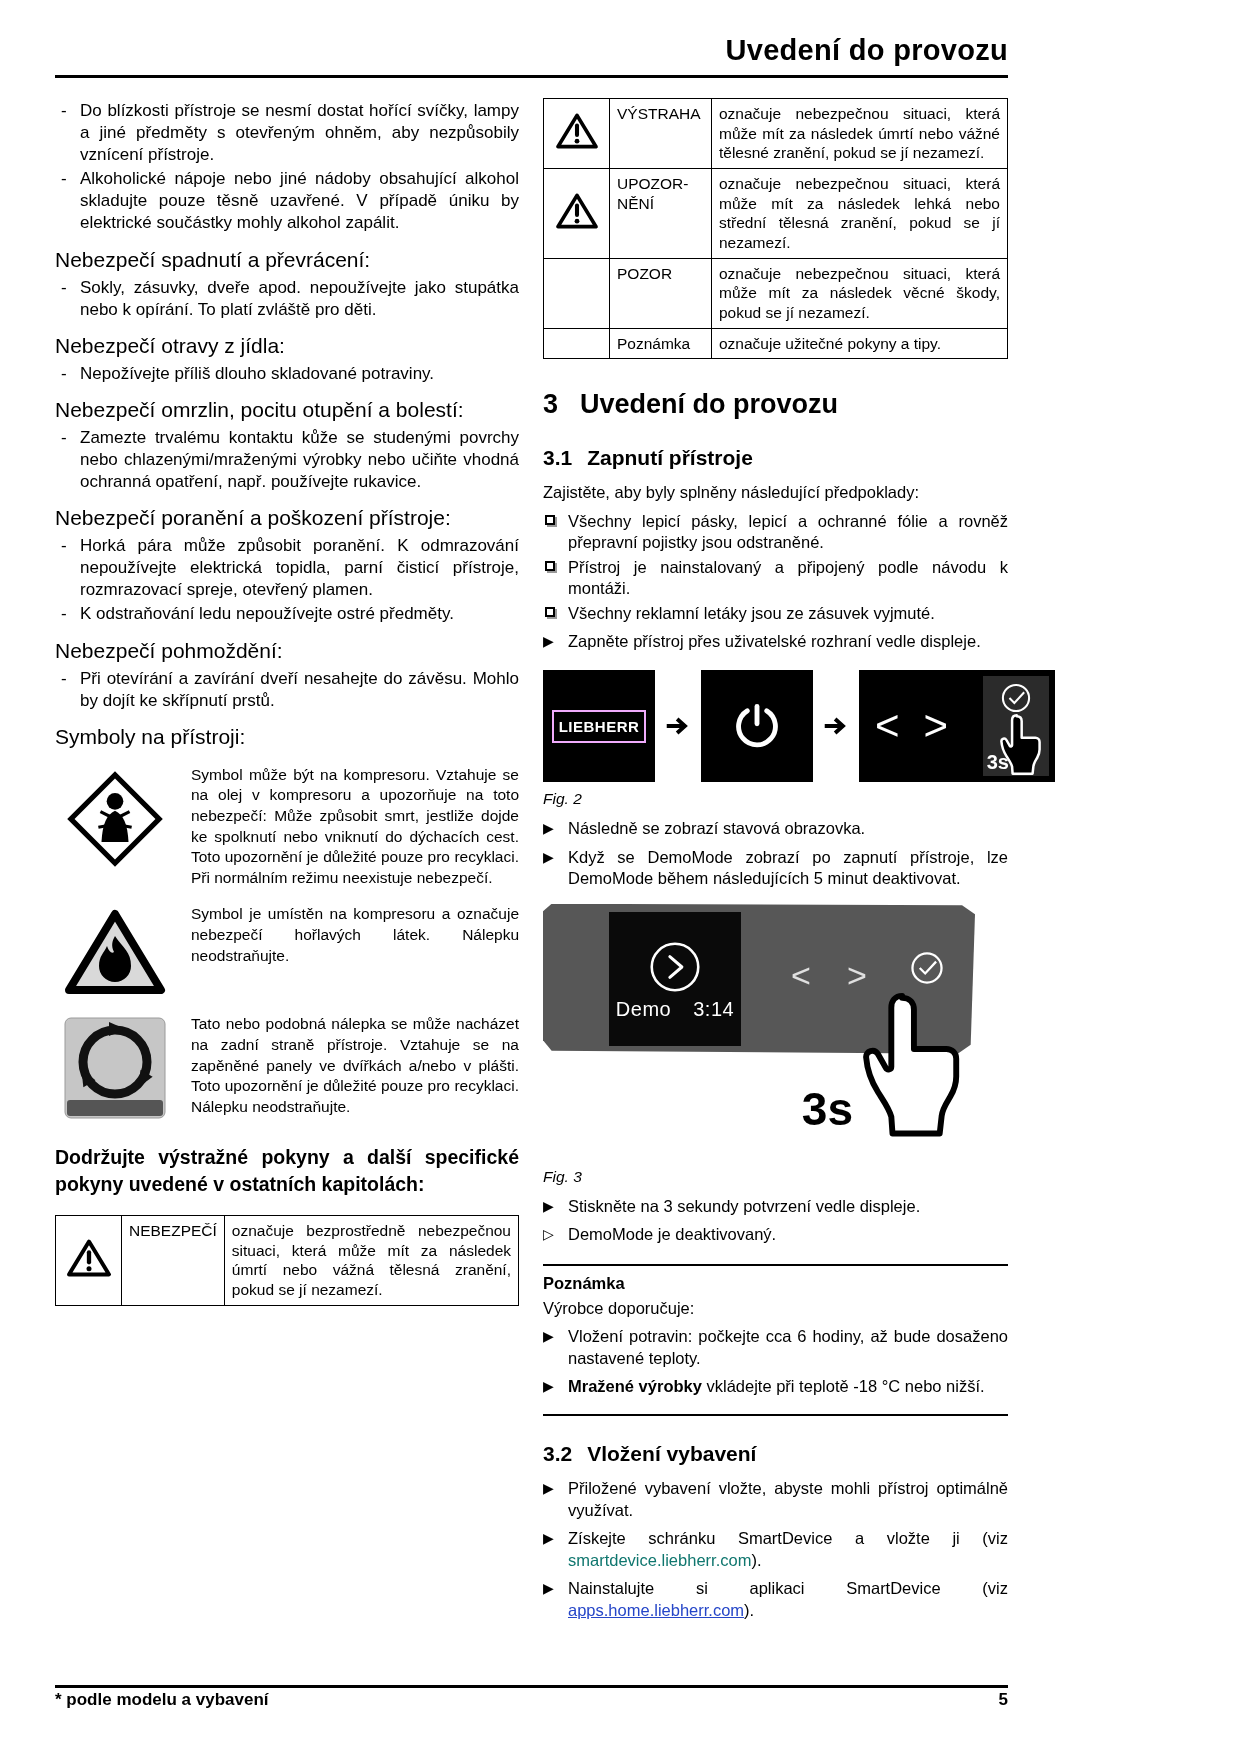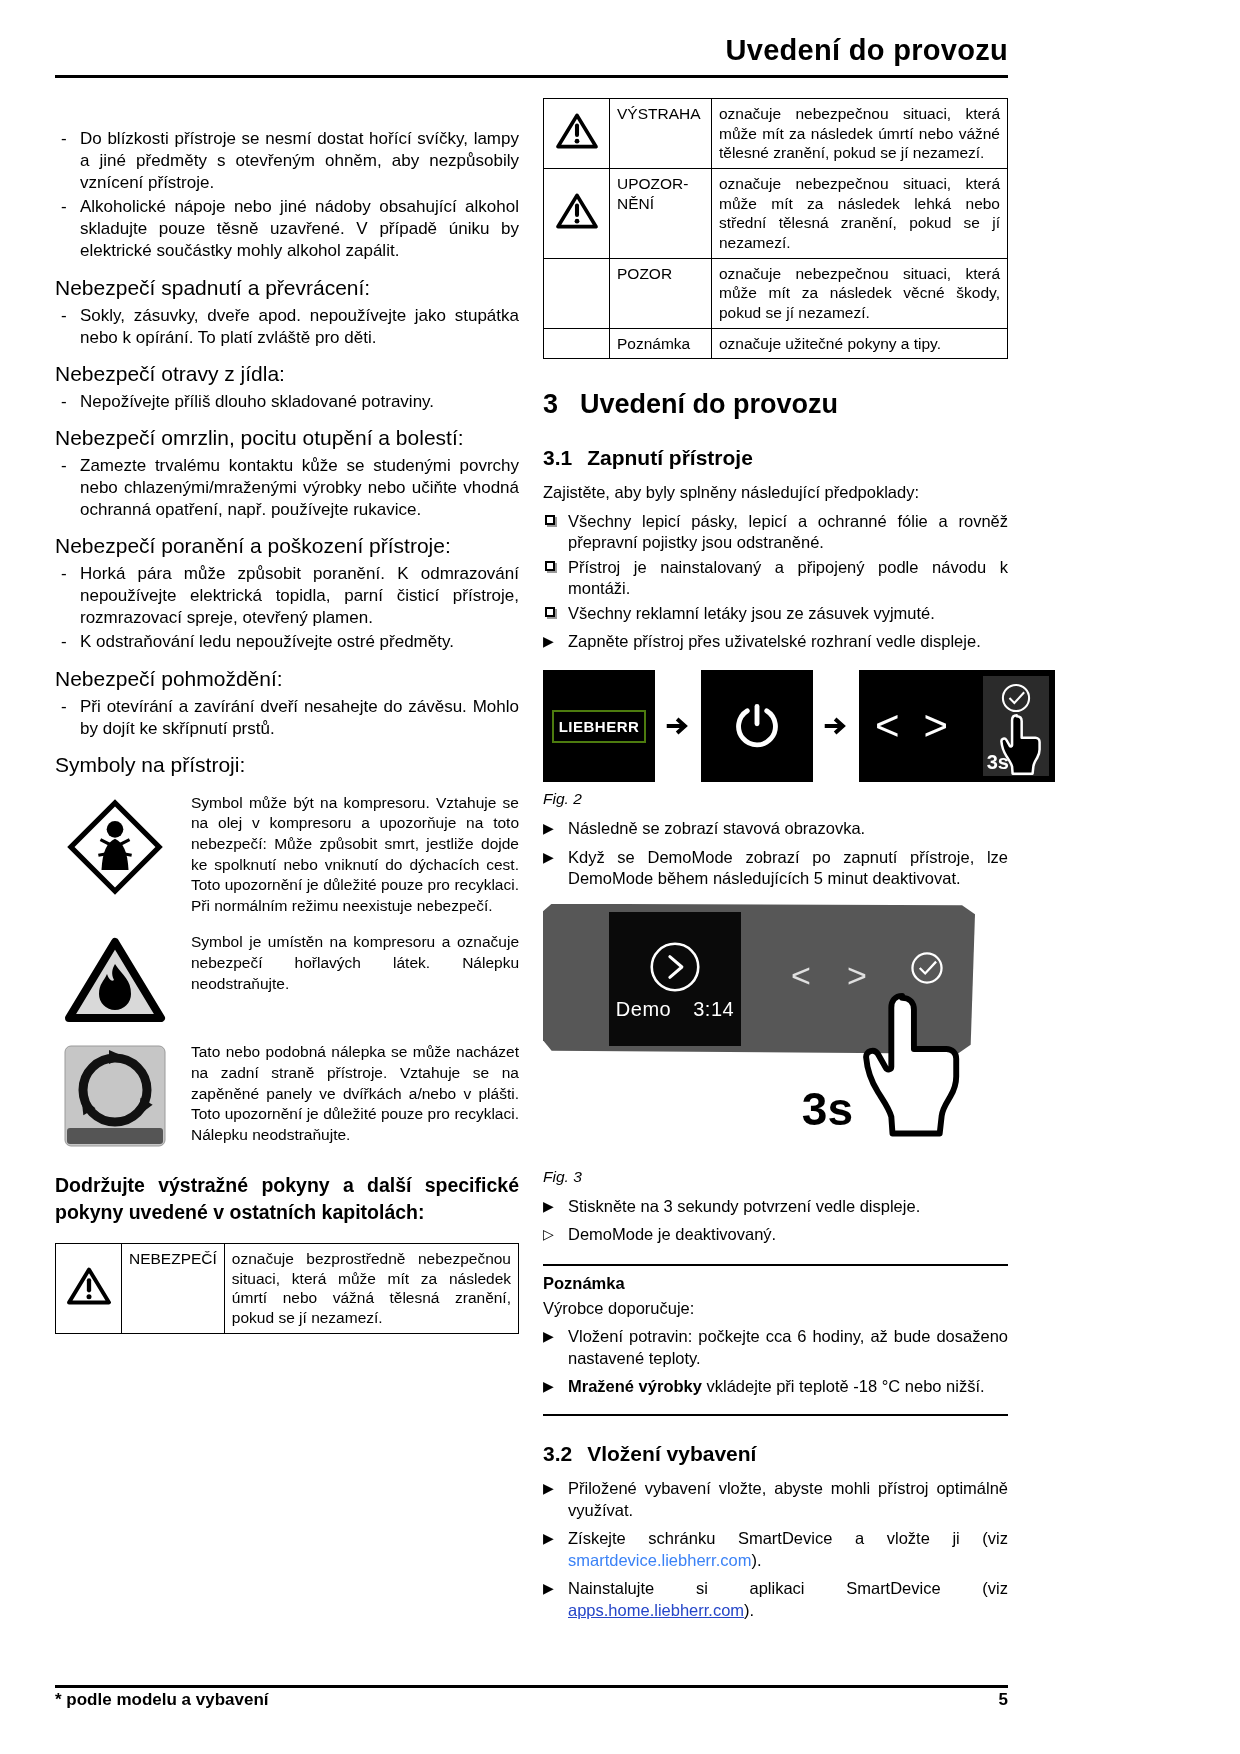--- a/index.html
+++ b/index.html
@@ -3,21 +3,21 @@
 <meta charset="utf-8">
 <style>
   *{box-sizing:border-box;}
   html,body{margin:0;padding:0;}
   body{width:1240px;height:1754px;background:#fff;color:#000;
        font-family:"Liberation Sans","DejaVu Sans",sans-serif;position:relative;overflow:hidden;}
   .content{position:absolute;left:55px;top:0;width:953px;}
   .hdr{padding-top:34px;border-bottom:3px solid #000;padding-bottom:8px;text-align:right;}
   .hdr-title{font-size:29px;font-weight:bold;letter-spacing:0.3px;}
   .cols{display:flex;gap:24px;margin-top:20px;}
-  .colL{width:464px;flex:none;margin-top:28px;}
+  .colL{width:464px;flex:none;}
   .colR{width:465px;flex:none;}
   .dash-item{position:relative;padding-left:25px;margin:2px 0;font-size:17px;line-height:1.3;text-align:justify;}
   .dash-item::before{content:"-";position:absolute;left:6px;top:0;}
   h3.lh{font-size:21px;margin:13px 0 5px;text-align:justify;font-weight:normal;}
   .sym-row{display:flex;gap:16px;margin:16px 0;align-items:flex-start;}
   .sym-ic{width:120px;flex:none;display:flex;justify-content:center;padding-top:2px;}
   .sym-tx{flex:1;font-size:15.5px;line-height:1.33;text-align:justify;}
   .follow{font-size:19.5px;font-weight:bold;text-align:justify;margin:24px 0 18px;line-height:1.35;}
 
   table.wt{border-collapse:collapse;width:100%;font-size:15.5px;line-height:1.27;}
@@ -35,21 +35,21 @@
   .mk{position:absolute;left:0;top:1px;font-size:14px;}
   .mk-act::before{content:"▶";}
   .mk-res::before{content:"▷";}
   .bld{font-weight:bold;}
   .link{cursor:pointer;}
 
   
   .fig2{display:flex;align-items:center;gap:10px;margin:18px 0 8px;}
   .pnl{background:#000;color:#fff;flex:none;position:relative;}
   .pnl-logo{width:112px;height:112px;display:flex;align-items:center;justify-content:center;}
-  .logo{border:2px solid #4d7c0f;padding:6px 5px;font-weight:bold;font-size:15px;letter-spacing:0.5px;}
+  .logo{border:2px solid #f0abfc;padding:6px 5px;font-weight:bold;font-size:15px;letter-spacing:0.5px;}
   .pnl-power{width:112px;height:112px;display:flex;align-items:center;justify-content:center;}
   .farrow{flex:none;display:flex;align-items:center;}
   .pnl-confirm{width:196px;height:112px;display:flex;align-items:center;}
   .chev{color:#fff;font-size:42px;line-height:1;font-weight:400;}
   .chev-l{margin-left:16px;}
   .chev-l::before{content:"<";}
   .chev-r{margin-left:24px;}
   .chev-r::before{content:">";}
   .czone{position:absolute;right:6px;top:6px;width:66px;height:100px;background:#2b2b2b;display:flex;justify-content:center;}
   .czone .chkic{margin-top:4px;}
@@ -362,21 +362,21 @@
         <span>3.2</span>
         <span>Vložení vybavení</span>
       </div>
 
       <div class="act-item">
         <span class="mk mk-act"></span>
         <span>Přiložené vybavení vložte, abyste mohli přístroj optimálně využívat.</span>
       </div>
       <div class="act-item">
         <span class="mk mk-act"></span>
-        <span>Získejte schránku SmartDevice a vložte ji (viz </span><a class="link" style="color: #3b82f6;">smartdevice.liebherr.com</a><span>).</span>
+        <span>Získejte schránku SmartDevice a vložte ji (viz </span><a class="link" style="color: #0f766e;">smartdevice.liebherr.com</a><span>).</span>
       </div>
       <div class="act-item">
         <span class="mk mk-act"></span>
         <span>Nainstalujte si aplikaci SmartDevice (viz </span><a class="link" style="color: rgb(37, 70, 200); text-decoration: underline;">apps.home.liebherr.com</a><span>).</span>
       </div>
 
     </div>
   </div>
 </div>
 

